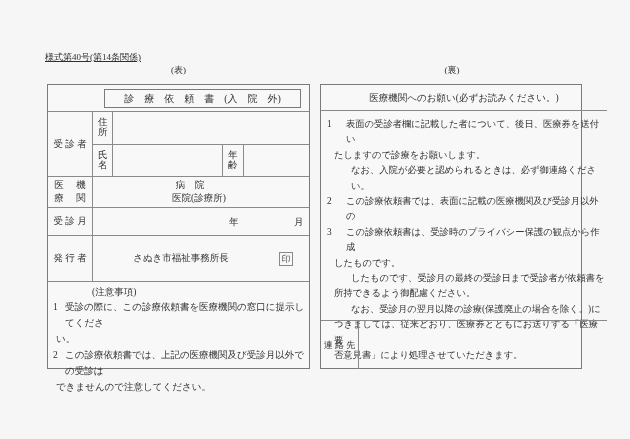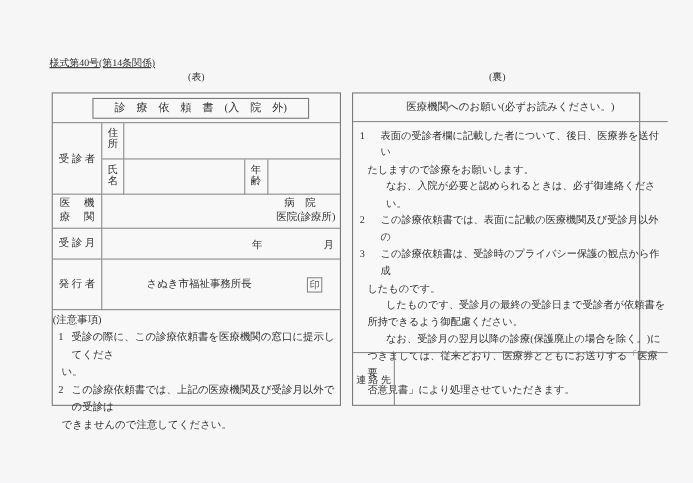--- a/index.html
+++ b/index.html
@@ -17,50 +17,50 @@
   #front-side-label { left:47px; top:64px; width:263px; text-align:center; font-size:9px; }
   #back-side-label  { left:308px; top:64px; width:288px; text-align:center; font-size:9px; }
 
   
   #front-box { left:47px; top:84px; width:263px; height:285px; border:1px solid #7a7a7a; background:#f8f8f8; }
   #front-box .cell { position:absolute; font-size:9.5px; }
   .br { border-right:1px solid #8a8a8a; }
   .bb { border-bottom:1px solid #8a8a8a; }
 
   #title-row { left:0; top:0; width:261px; height:27px; border-bottom:1px solid #8a8a8a; }
-  #title-box { position:absolute; left:36px; top:4px; width:197px; height:19px; border:1px solid #7a7a7a;
+  #title-box { position:absolute; left:56px; top:4px; width:197px; height:19px; border:1px solid #7a7a7a;
                text-align:center; line-height:17px; font-size:10px; }
 
   .vlabel { display:flex; align-items:center; justify-content:center; text-align:center; }
   #exam-label   { left:0; top:27px; width:45px; height:65px; }
   #jusho-label  { left:45px; top:27px; width:20px; height:33px; font-size:8.5px; line-height:9.5px; word-break:break-all; padding:6px 5px 0; }
   #jusho-value  { left:65px; top:27px; width:196px; height:33px; }
   #shimei-label { left:45px; top:60px; width:20px; height:32px; font-size:8.5px; line-height:9.5px; word-break:break-all; padding:6px 5px 0; }
   #shimei-value { left:65px; top:60px; width:110px; height:32px; }
   #age-label    { left:175px; top:60px; width:21px; height:32px; font-size:8.5px; line-height:9.5px; word-break:break-all; padding:6px 5px 0; }
   #age-value    { left:196px; top:60px; width:65px; height:32px; }
 
   #kikan-label { left:0; top:92px; width:45px; height:31px; flex-direction:row; line-height:13px; }
-  #kikan-value { left:45px; top:92px; width:216px; height:31px; text-align:right; padding-top:2px; line-height:13px; }
+  #kikan-value { left:45px; top:92px; width:216px; height:31px; text-align:center; padding-top:2px; line-height:13px; }
   #kikan-value .hospital { padding-right:22px; }
   #kikan-value .clinic   { padding-right:4px; }
 
   #month-label { left:0; top:123px; width:45px; height:28px; }
   #month-value { left:45px; top:123px; width:216px; height:28px; }
   #month-value .year  { position:absolute; left:136px; top:8px; }
   #month-value .month { position:absolute; left:201px; top:8px; }
 
   #issuer-label { left:0; top:151px; width:45px; height:46px; }
   #issuer-value { left:45px; top:151px; width:216px; height:46px; display:flex; align-items:center; justify-content:center; }
   #issuer-value .issuer-name { padding-right:40px; }
   #issuer-seal { position:absolute; right:16px; top:16px; width:14px; height:14px; border:1px solid #8a8a8a;
                  font-size:9px; line-height:12px; text-align:center; color:#555; }
 
   #front-notes { left:0; top:197px; width:261px; height:85px; padding-top:3px; font-size:9.3px; }
-  #front-notes .heading { line-height:14px; }
+  #front-notes .heading { margin-left:44px; line-height:14px; }
   #front-notes .nline { position:relative; line-height:16px; }
   #front-notes .nline .num { position:absolute; left:5px; }
   #front-notes .ind-num  { padding-left:17px; }
   #front-notes .ind-cont { padding-left:8px; }
 
   
   #back-box { left:320px; top:84px; width:262px; height:285px; border:1px solid #7a7a7a; background:#f8f8f8; }
   #back-header { position:absolute; left:0; top:0; width:286px; height:26px; border-bottom:1px solid #8a8a8a;
                  text-align:center; line-height:26px; font-size:9.5px; }
   #back-body { position:absolute; left:0; top:26px; width:286px; padding-top:6px; font-size:9.3px; }

